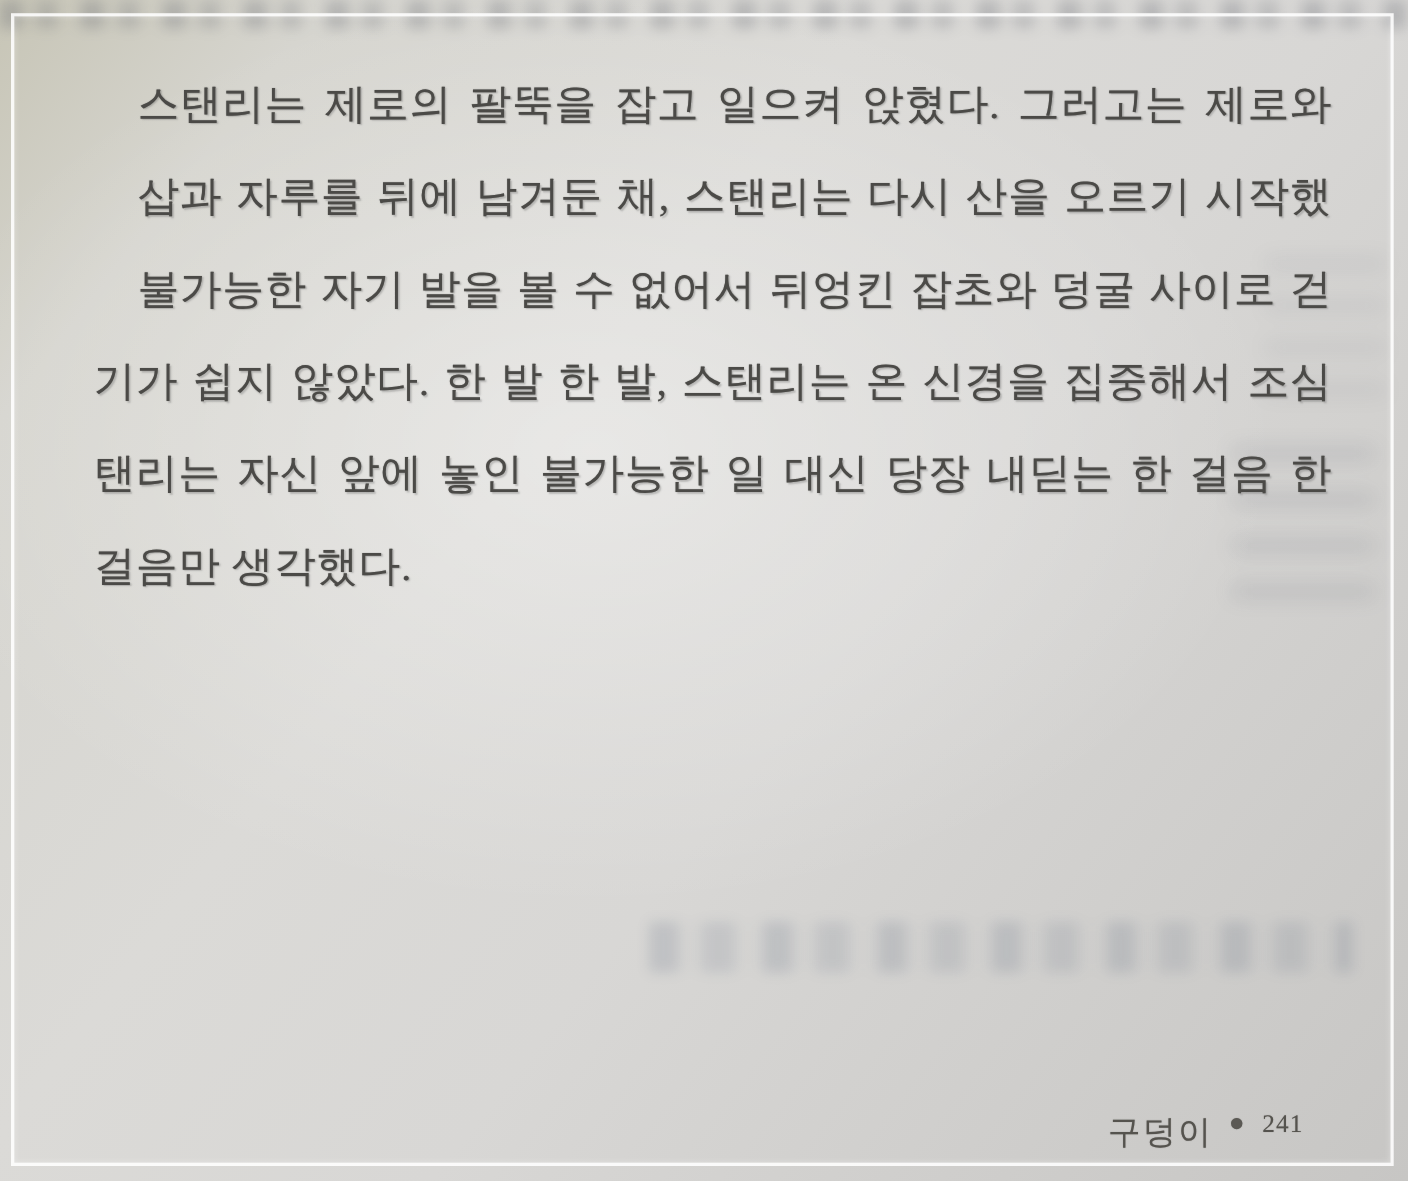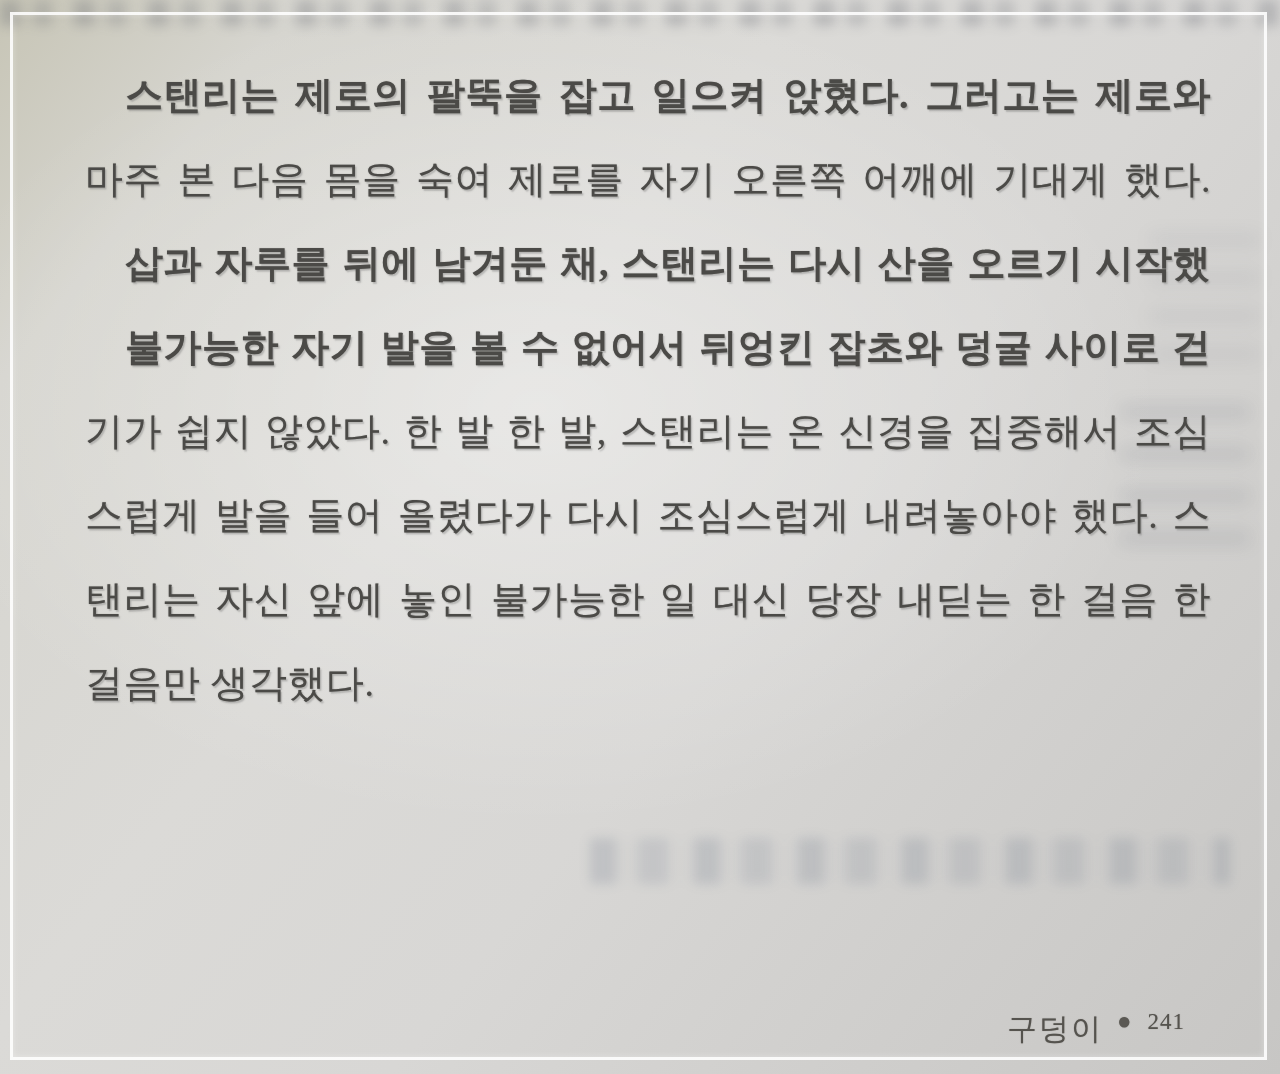--- a/index.html
+++ b/index.html
@@ -73,21 +73,21 @@
   }
   .line {
     white-space: nowrap;
     height: 84px;
   }
   .line.justify {
     white-space: normal;
     text-align: justify;
     text-align-last: justify;
   }
-  .line.indent { padding-left: 40px; font-weight: bold; }
+  .line.indent { padding-left: 40px; }
   .line.justify.indent { padding-left: 0; text-indent: 40px; }
 
   .footer {
     position: absolute;
     right: 95px;
     bottom: 24px;
     color: #55534e;
     font-size: 30px;
     letter-spacing: 2px;
     text-shadow: 0 0 1px rgba(85,83,78,0.5);
@@ -109,25 +109,23 @@
 
 <div class="ghost ghost-top"></div>
 <div class="ghost ghost-right-upper"></div>
 <div class="ghost ghost-right-mid"></div>
 <div class="ghost ghost-bottom-line"></div>
 
 <div class="frame"></div>
 
 <div class="text-block">
   <div class="line justify indent">스탠리는 제로의 팔뚝을 잡고 일으켜 앉혔다. 그러고는 제로와</div>
-  <div class="line justify">마주 본 다음 몸을 숙여 제로를 자기 오른쪽 어깨에 기대게 했다.</div>
   <div class="line justify indent">삽과 자루를 뒤에 남겨둔 채, 스탠리는 다시 산을 오르기 시작했</div>
   <div class="line justify indent">불가능한 자기 발을 볼 수 없어서 뒤엉킨 잡초와 덩굴 사이로 걷</div>
   <div class="line justify">기가 쉽지 않았다. 한 발 한 발, 스탠리는 온 신경을 집중해서 조심</div>
-  <div class="line justify">스럽게 발을 들어 올렸다가 다시 조심스럽게 내려놓아야 했다. 스</div>
   <div class="line justify">탠리는 자신 앞에 놓인 불가능한 일 대신 당장 내딛는 한 걸음 한</div>
   <div class="line">걸음만 생각했다.</div>
 </div>
 
 <div class="footer">
   <span>구덩이</span>
   <span class="bullet">●</span>
   <span class="pagenum">241</span>
 </div>
 

